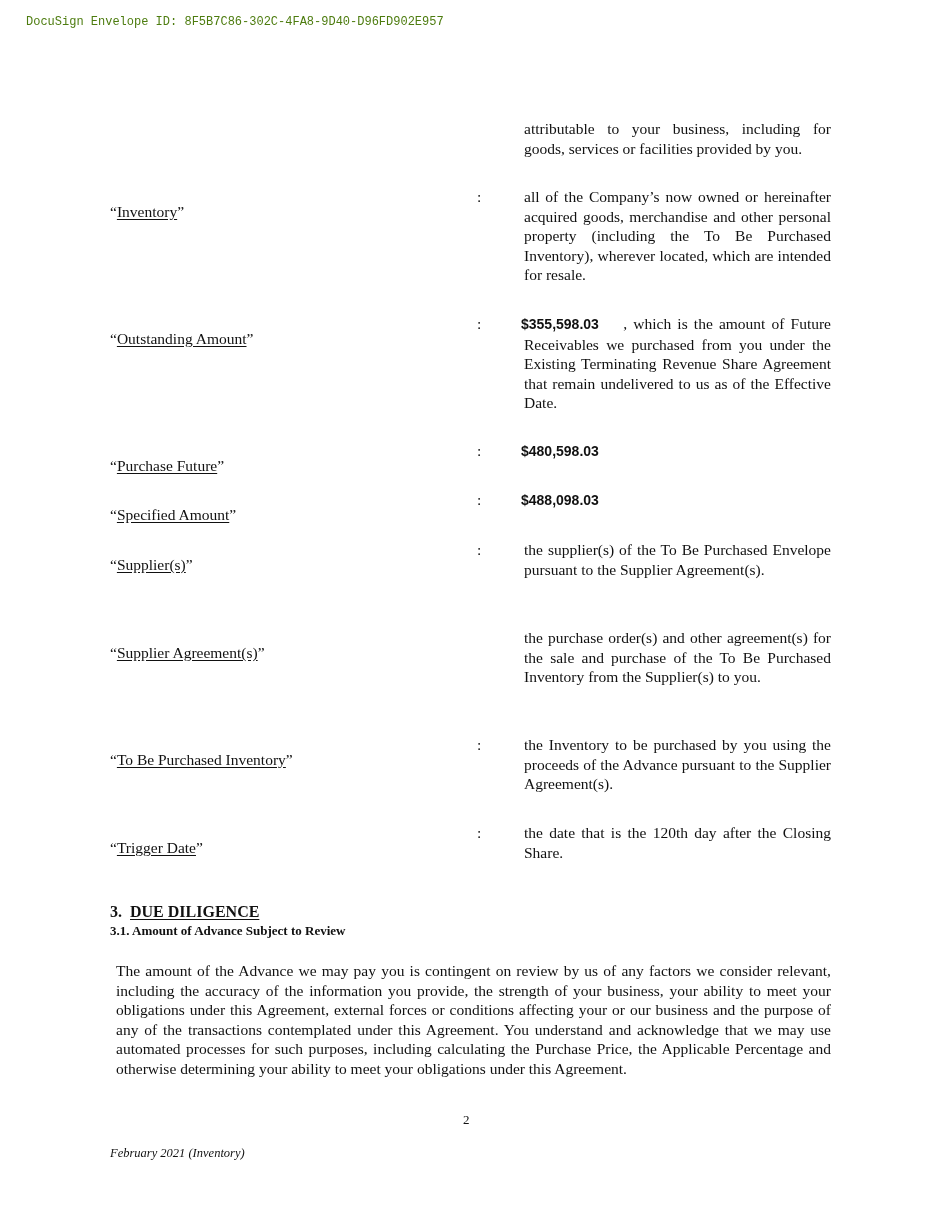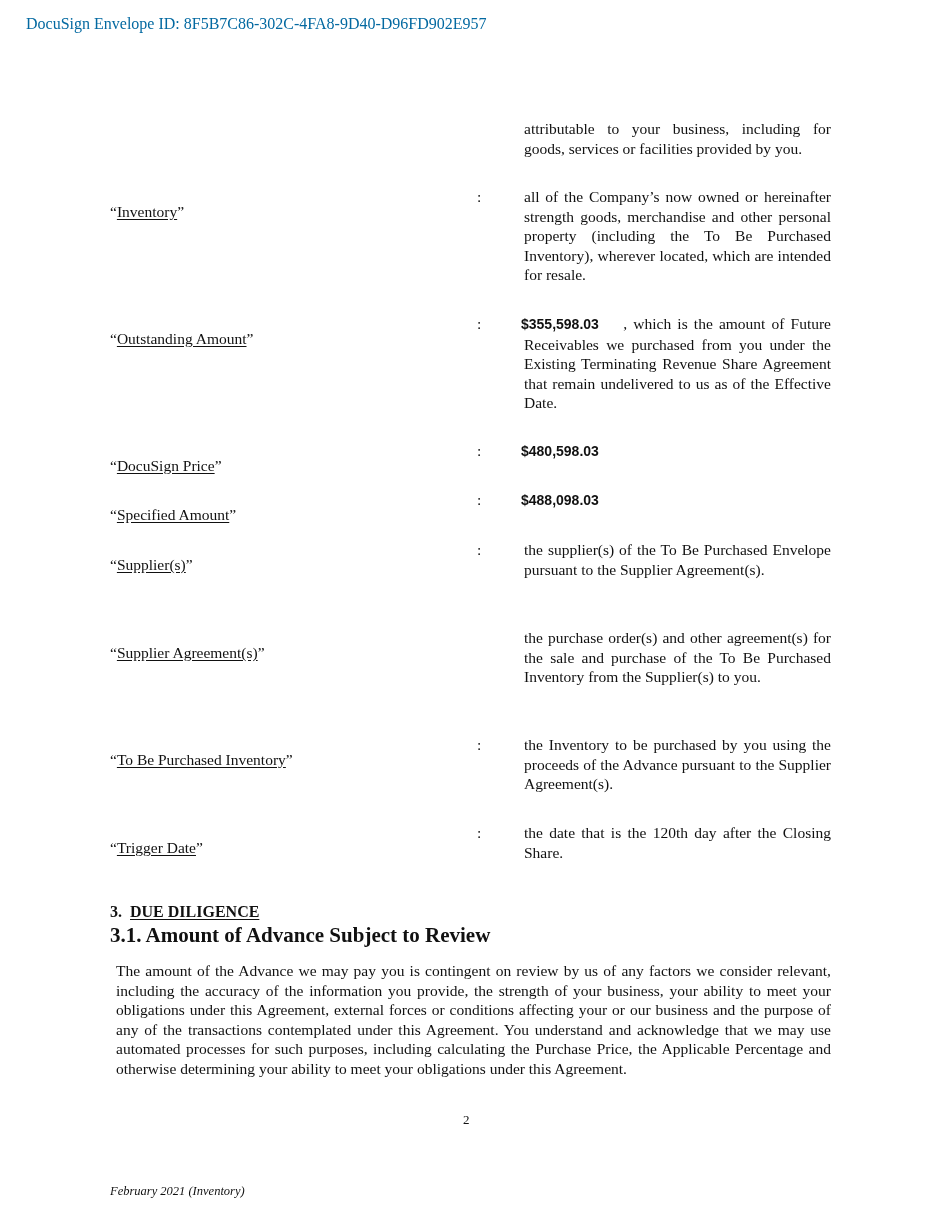--- a/index.html
+++ b/index.html
@@ -1,53 +1,53 @@
 <!DOCTYPE html>
 <html><head>
   <meta charset="utf-8">
   <style>
     html, body { margin: 0; padding: 0; background: #ffffff; }
     body { width: 933px; height: 1209px; position: relative; overflow: hidden; color: #111; }
-    .envelope { position: absolute; left: 26px; top: 15px; font-family: Liberation Serif, serif; font-size: 16px; color: #0369a1; }
+    .envelope { position: absolute; left: 26px; top: 15px; font-family: Liberation Mono, monospace; font-size: 12px; color: #4d7c0f; }
     .def-row { position: absolute; left: 0; width: 933px; }
     .term { position: absolute; left: 110px; top: 0; font-family: "Liberation Serif", serif; font-size: 15.5px; line-height: 19.5px; margin-top: 15px; }
     .term u { text-decoration: underline; text-underline-offset: 2px; }
     .colon { position: absolute; left: 477px; top: 0; font-family: "Liberation Serif", serif; font-size: 15.5px; line-height: 19.5px; }
     .defn { position: absolute; left: 524px; width: 307px; top: 0; font-family: "Liberation Serif", serif; font-size: 15.5px; line-height: 19.5px; text-align: justify; text-align-last: left; }
     .amount { font-family: Liberation Sans, sans-serif; font-weight: bold; font-size: 14px; margin-left: -3px; }
     .heading3 { position: absolute; left: 110px; top: 903px; font-family: "Liberation Serif", serif; font-weight: bold; font-size: 16px; }
     .heading3 u { text-underline-offset: 2px; }
-    .heading31 { position: absolute; left: 110px; top: 923px; font-family: "Liberation Serif", serif; font-weight: bold; font-size: 21px; }
+    .heading31 { position: absolute; left: 110px; top: 923px; font-family: "Liberation Serif", serif; font-weight: bold; font-size: 13px; }
     .para { position: absolute; left: 116px; top: 961px; width: 715px; font-family: "Liberation Serif", serif; font-size: 15.5px; line-height: 19.5px; text-align: justify; }
     .pageno { position: absolute; left: 463px; top: 1112px; font-family: "Liberation Serif", serif; font-size: 13px; }
-    .footer { position: absolute; left: 110px; top: 1184px; font-family: "Liberation Serif", serif; font-style: italic; font-size: 12.5px; }
+    .footer { position: absolute; left: 110px; top: 1146px; font-family: "Liberation Serif", serif; font-style: italic; font-size: 12.5px; }
   </style>
 </head>
 <body>
 
 <div class="envelope">DocuSign Envelope ID: 8F5B7C86-302C-4FA8-9D40-D96FD902E957</div>
 
 <div class="def-row" style="top:119px;">
   <div class="defn">attributable to your business, including for goods, services or facilities provided by you.</div>
 </div>
 
 <div class="def-row" style="top:187px;">
   <div class="term"><span>“</span><u>Inventory</u><span>”</span></div>
   <div class="colon">:</div>
-  <div class="defn">all of the Company’s now owned or hereinafter strength goods, merchandise and other personal property (including the To Be Purchased Inventory), wherever located, which are intended for resale.</div>
+  <div class="defn">all of the Company’s now owned or hereinafter acquired goods, merchandise and other personal property (including the To Be Purchased Inventory), wherever located, which are intended for resale.</div>
 </div>
 
 <div class="def-row" style="top:314px;">
   <div class="term"><span>“</span><u>Outstanding Amount</u><span>”</span></div>
   <div class="colon">:</div>
   <div class="defn"><span class="amount">$355,598.03</span>&nbsp;&nbsp;&nbsp;&nbsp;<span>, which is the amount of Future Receivables we purchased from you under the Existing Terminating Revenue Share Agreement that remain undelivered to us as of the Effective Date.</span></div>
 </div>
 
 <div class="def-row" style="top:441px;">
-  <div class="term"><span>“</span><u>DocuSign Price</u><span>”</span></div>
+  <div class="term"><span>“</span><u>Purchase Future</u><span>”</span></div>
   <div class="colon">:</div>
   <div class="defn"><span class="amount">$480,598.03</span></div>
 </div>
 
 <div class="def-row" style="top:490px;">
   <div class="term"><span>“</span><u>Specified Amount</u><span>”</span></div>
   <div class="colon">:</div>
   <div class="defn"><span class="amount">$488,098.03</span></div>
 </div>
 

